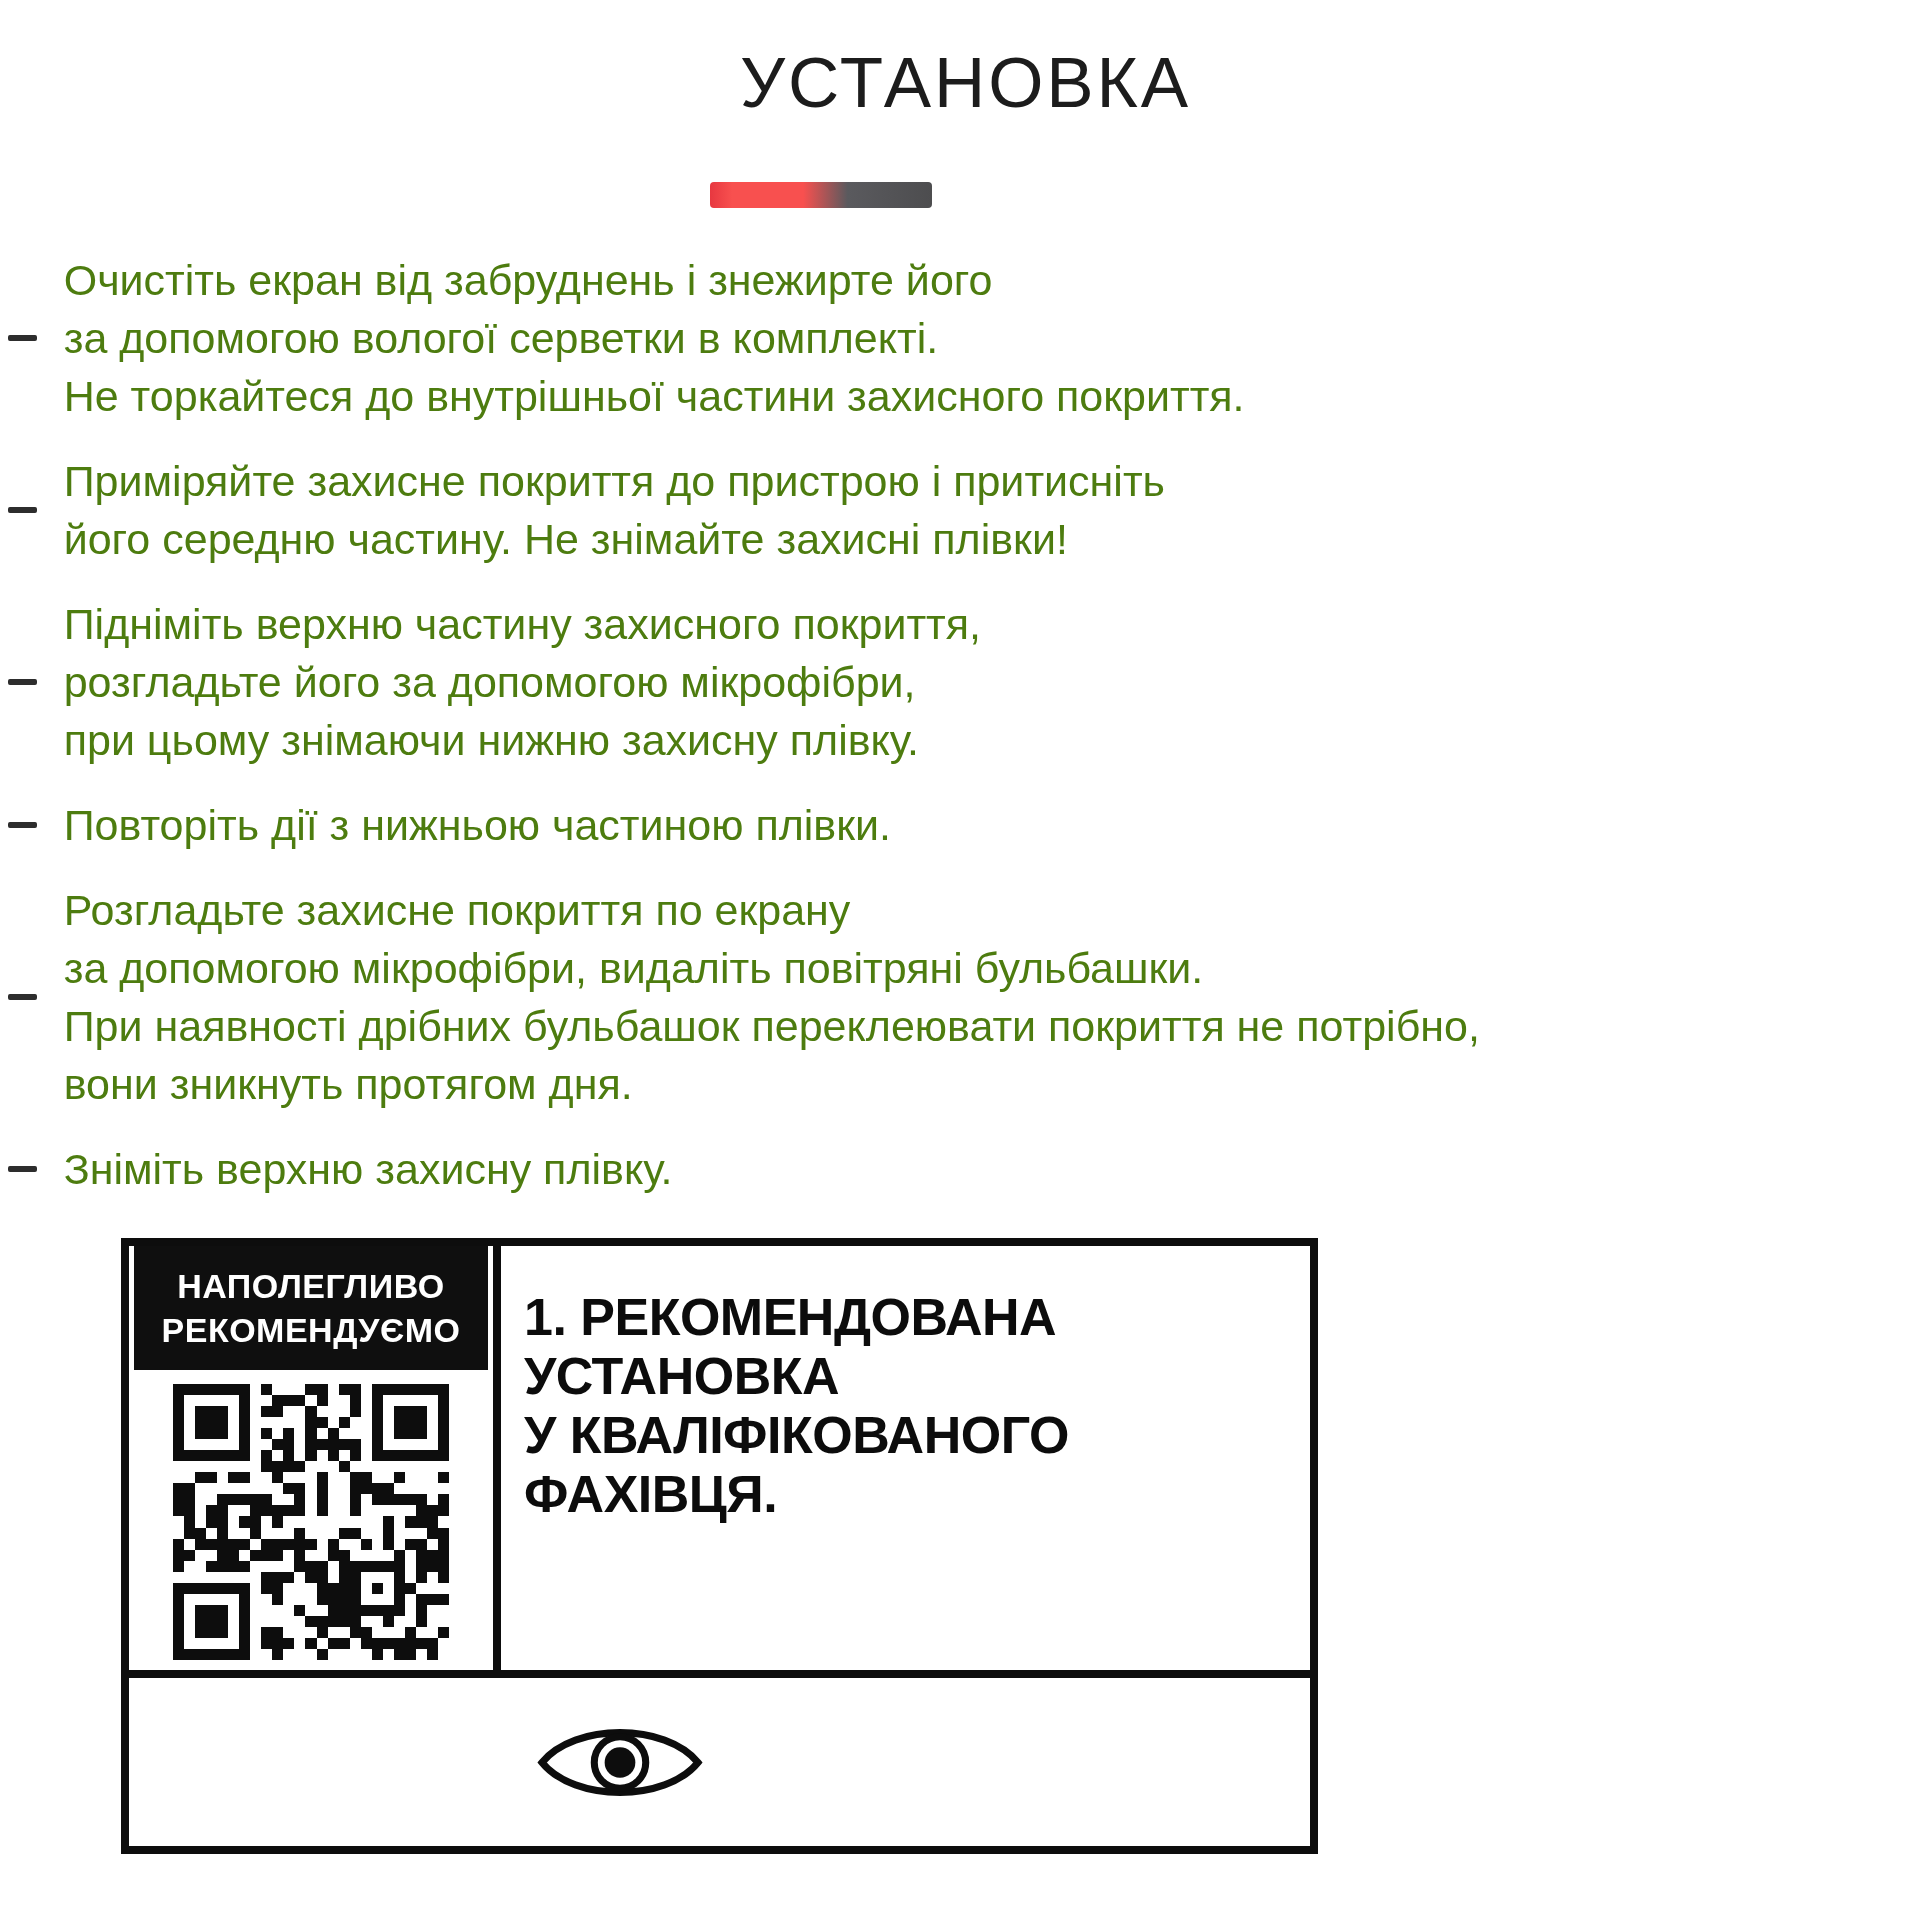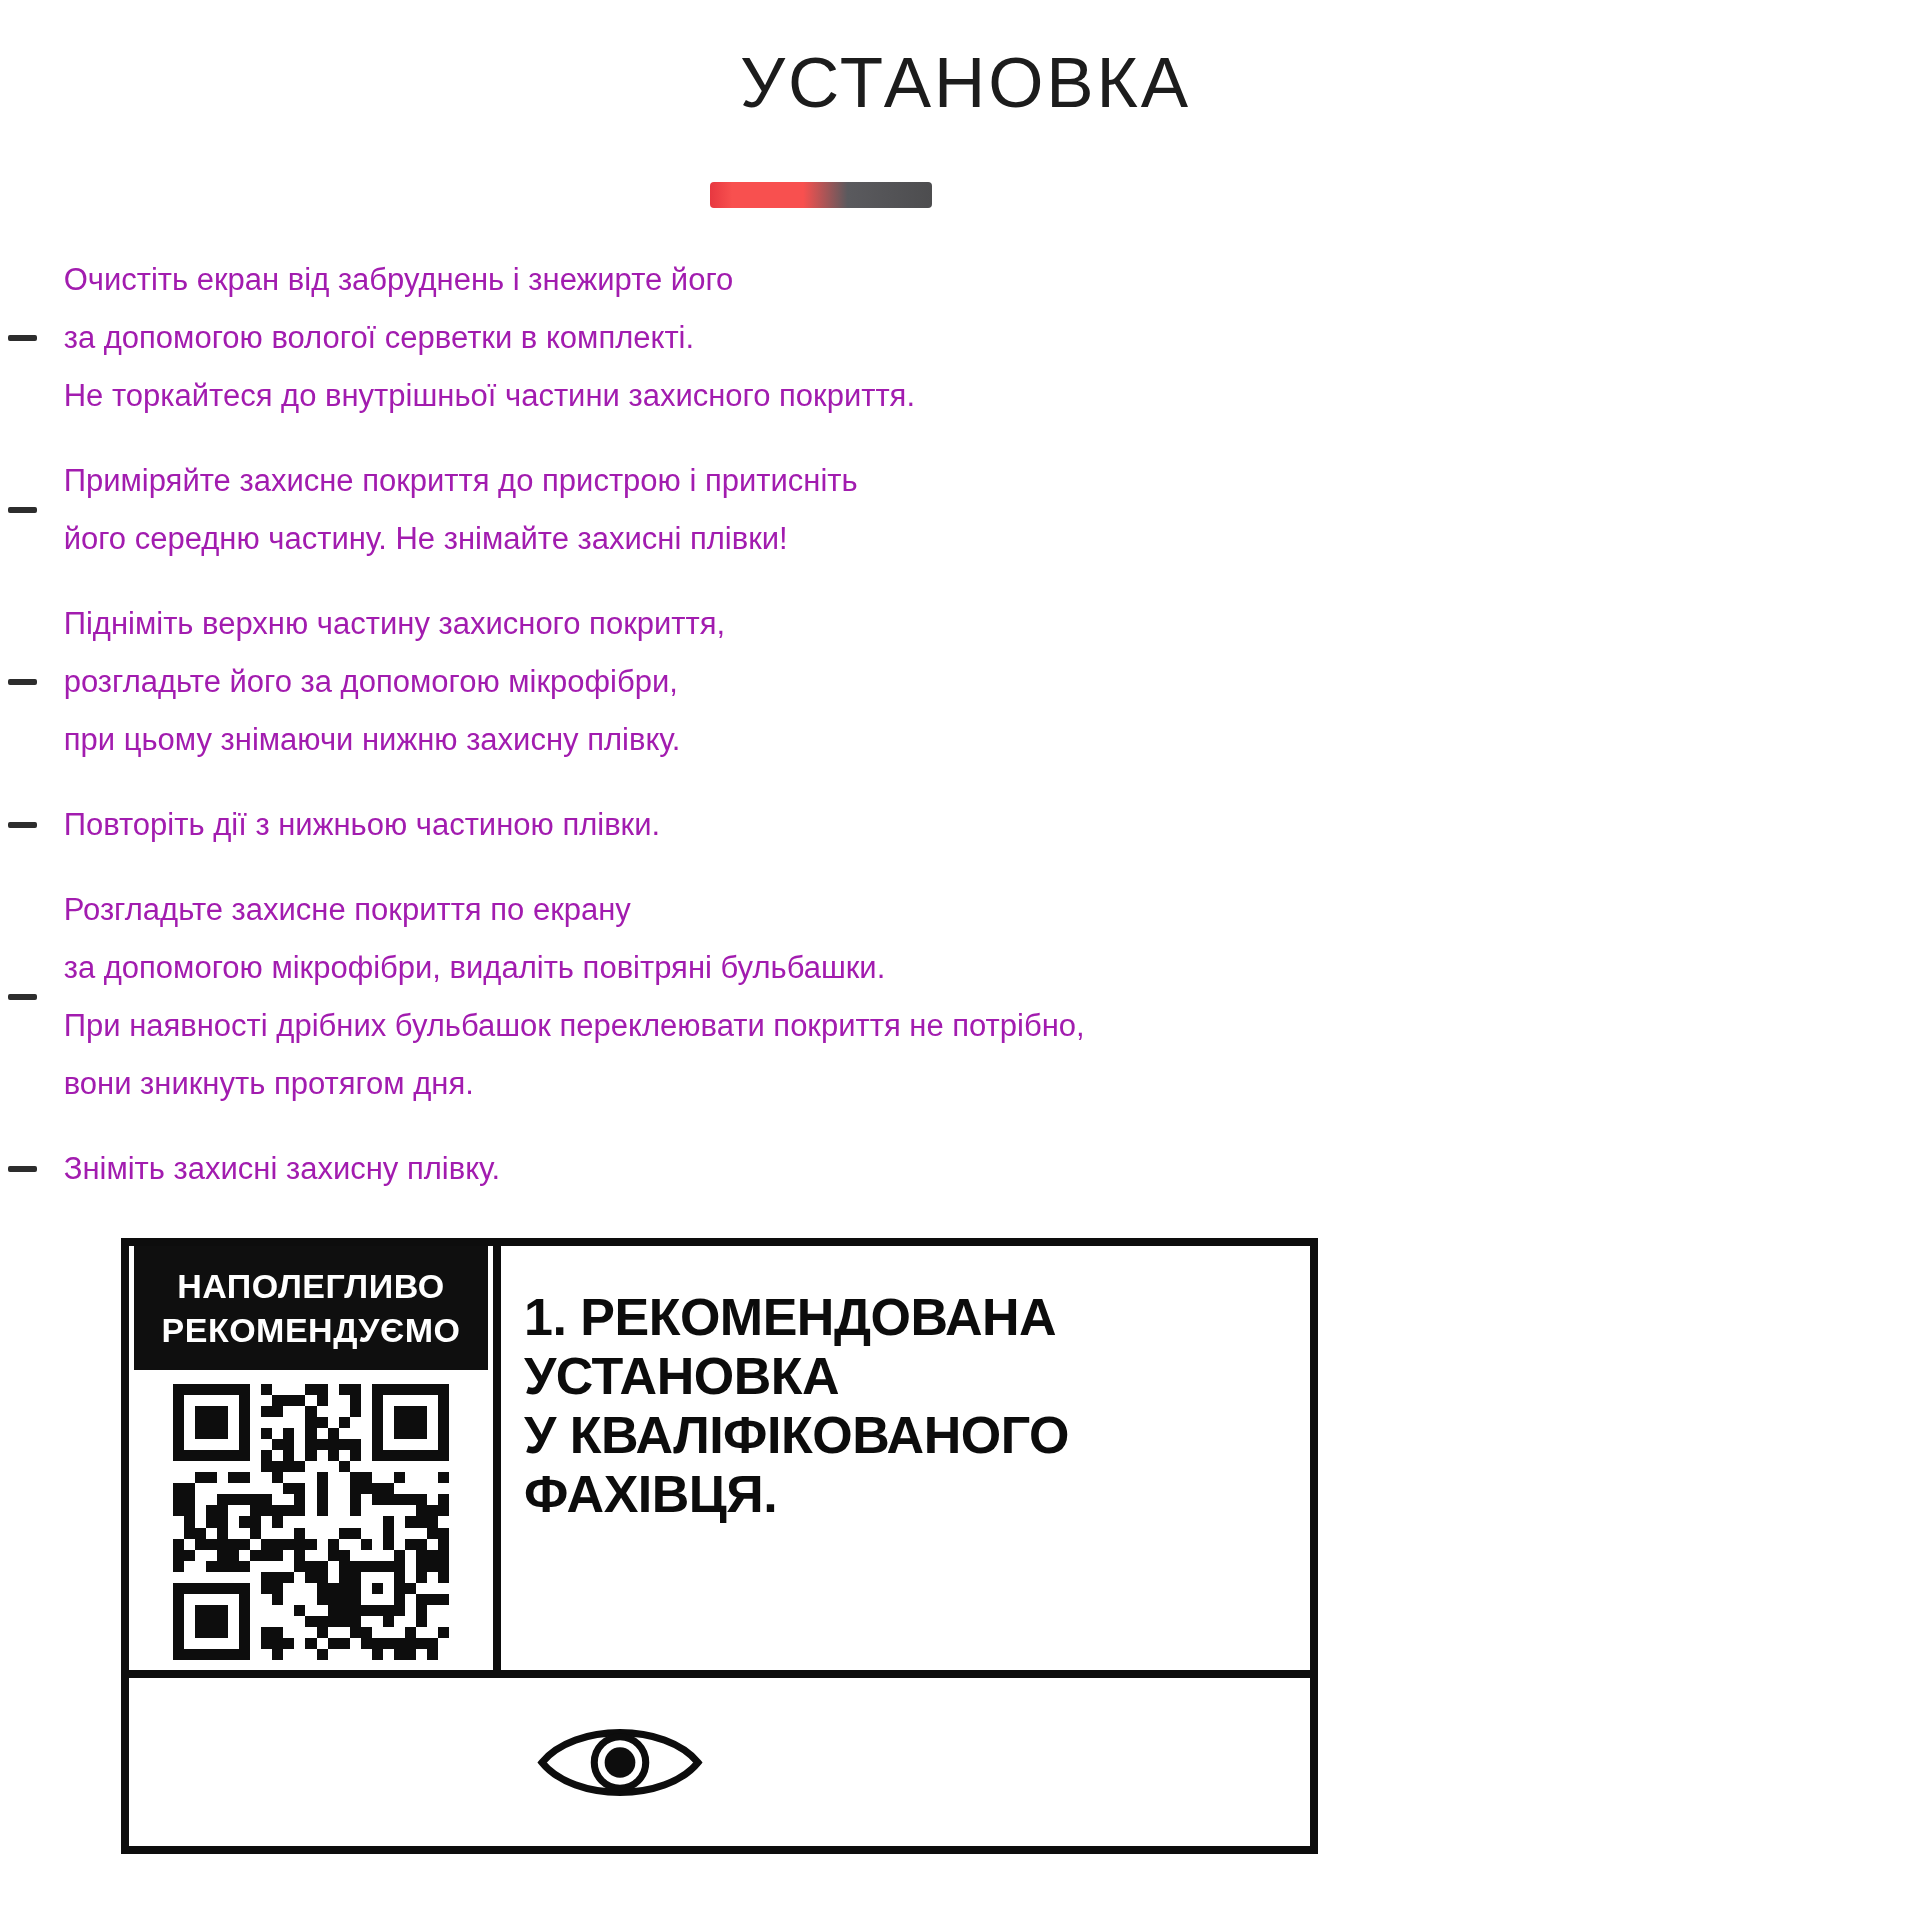--- a/index.html
+++ b/index.html
@@ -19,21 +19,21 @@
   
   .instructions{
     position:absolute;left:7.7px;top:251px;width:1892px;
     display:flex;flex-direction:column;gap:27px;
   }
   .instr{display:flex;align-items:center;}
   .dash{
     flex:0 0 29px;height:6.8px;background:#2d2d2d;border-radius:1.9px;
     margin-right:27px;
   }
-  .instr-text{font-size:31px;line-height:58px;color:#a21caf;font-weight:400;}
+  .instr-text{font-size:43px;line-height:58px;color:#4d7c0f;font-weight:400;}
   
   .rec-box{
     position:absolute;left:121px;top:1238px;width:1197px;height:616px;
     border:8.7px solid #0d0d0d;box-sizing:border-box;background:#fff;
     display:grid;grid-template-rows:1fr 168px;
   }
   .rec-top{
     display:grid;grid-template-columns:372px 1fr;
     border-bottom:8.7px solid #0d0d0d;min-height:0;
   }
@@ -81,21 +81,21 @@
       <div class="instr">
         <span class="dash"></span>
         <div class="instr-text">Повторіть дії з нижньою частиною плівки.</div>
       </div>
       <div class="instr">
         <span class="dash"></span>
         <div class="instr-text">Розгладьте захисне покриття по екрану<br>за допомогою мікрофібри, видаліть повітряні бульбашки.<br>При наявності дрібних бульбашок переклеювати покриття не потрібно,<br>вони зникнуть протягом дня.</div>
       </div>
       <div class="instr">
         <span class="dash"></span>
-        <div class="instr-text">Зніміть захисні захисну плівку.</div>
+        <div class="instr-text">Зніміть верхню захисну плівку.</div>
       </div>
     </div>
 
   <div class="rec-box">
     <div class="rec-top">
       <div class="rec-left">
         <div class="badge">
           <span>НАПОЛЕГЛИВО</span>
           <span>РЕКОМЕНДУЄМО</span>
         </div>

